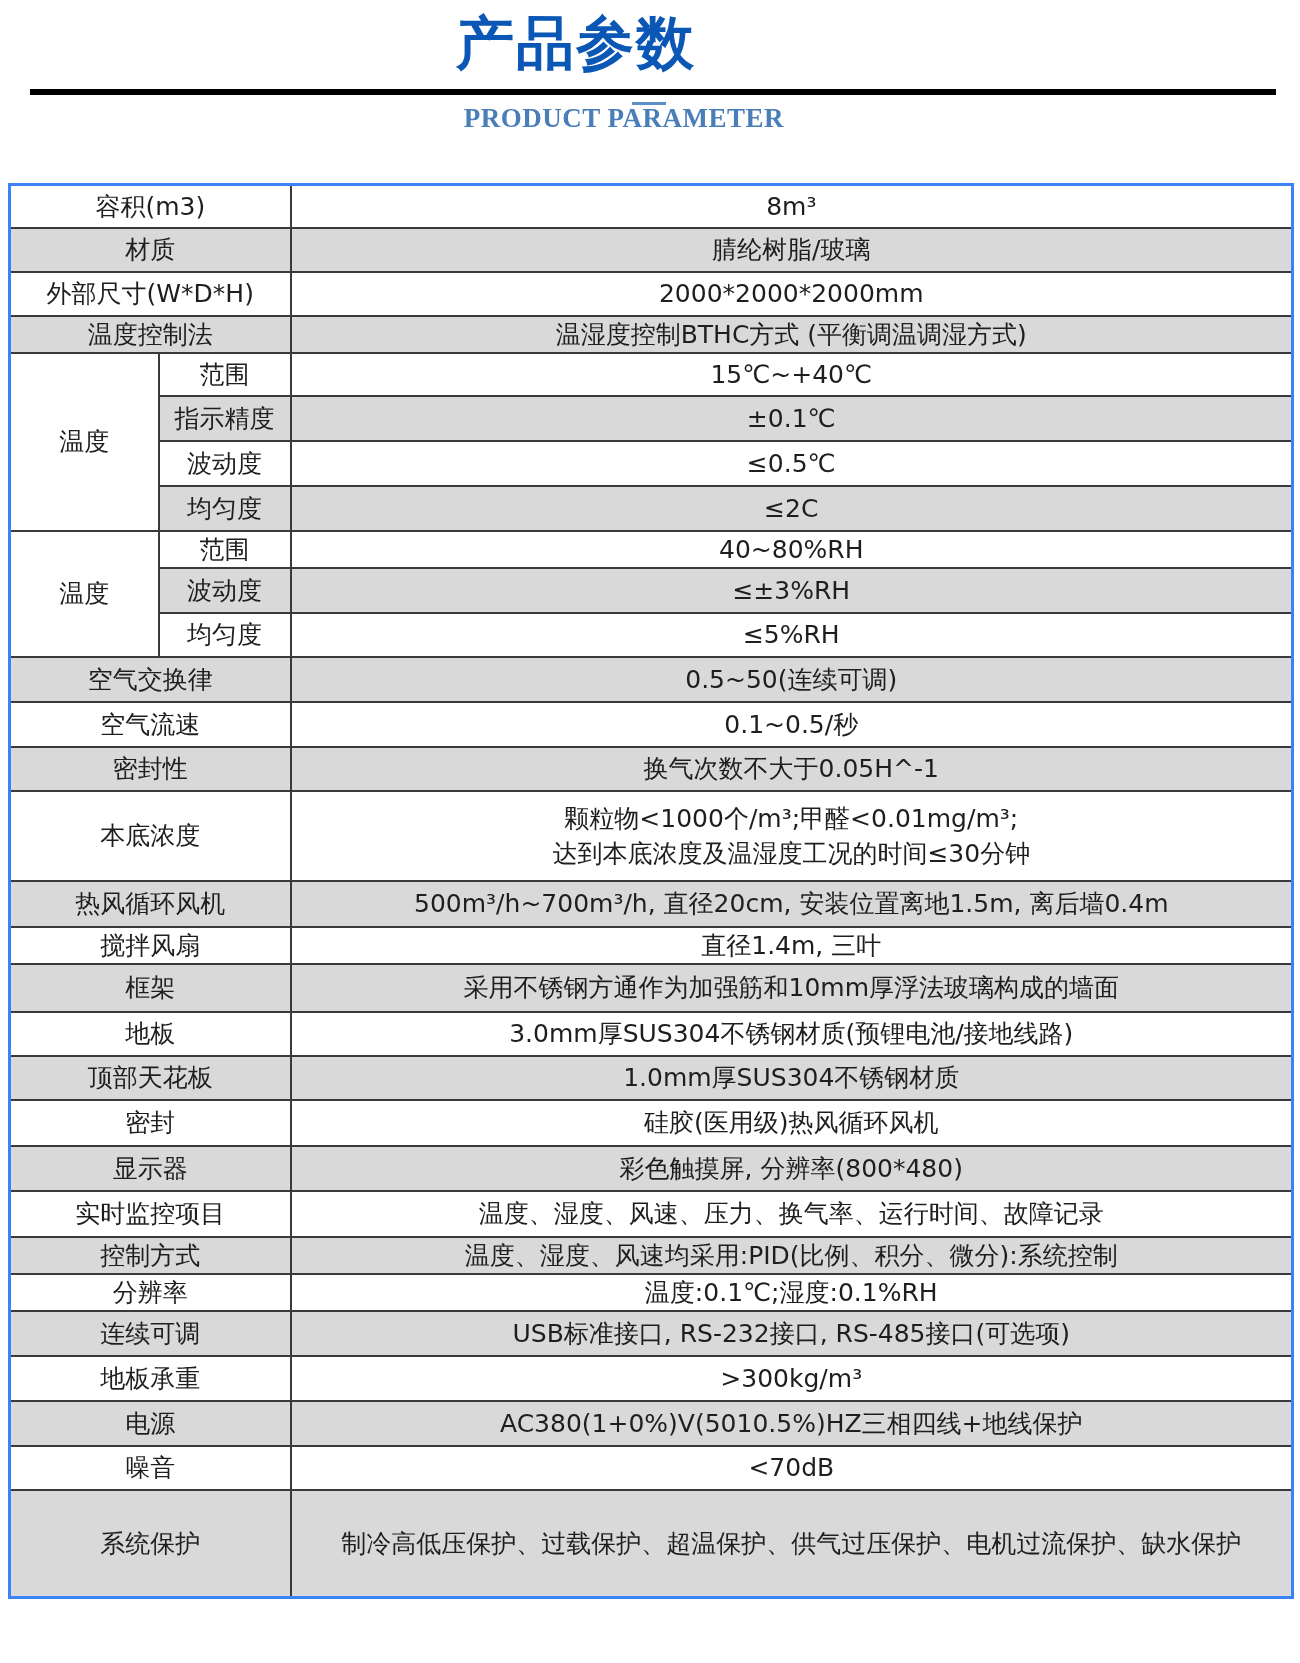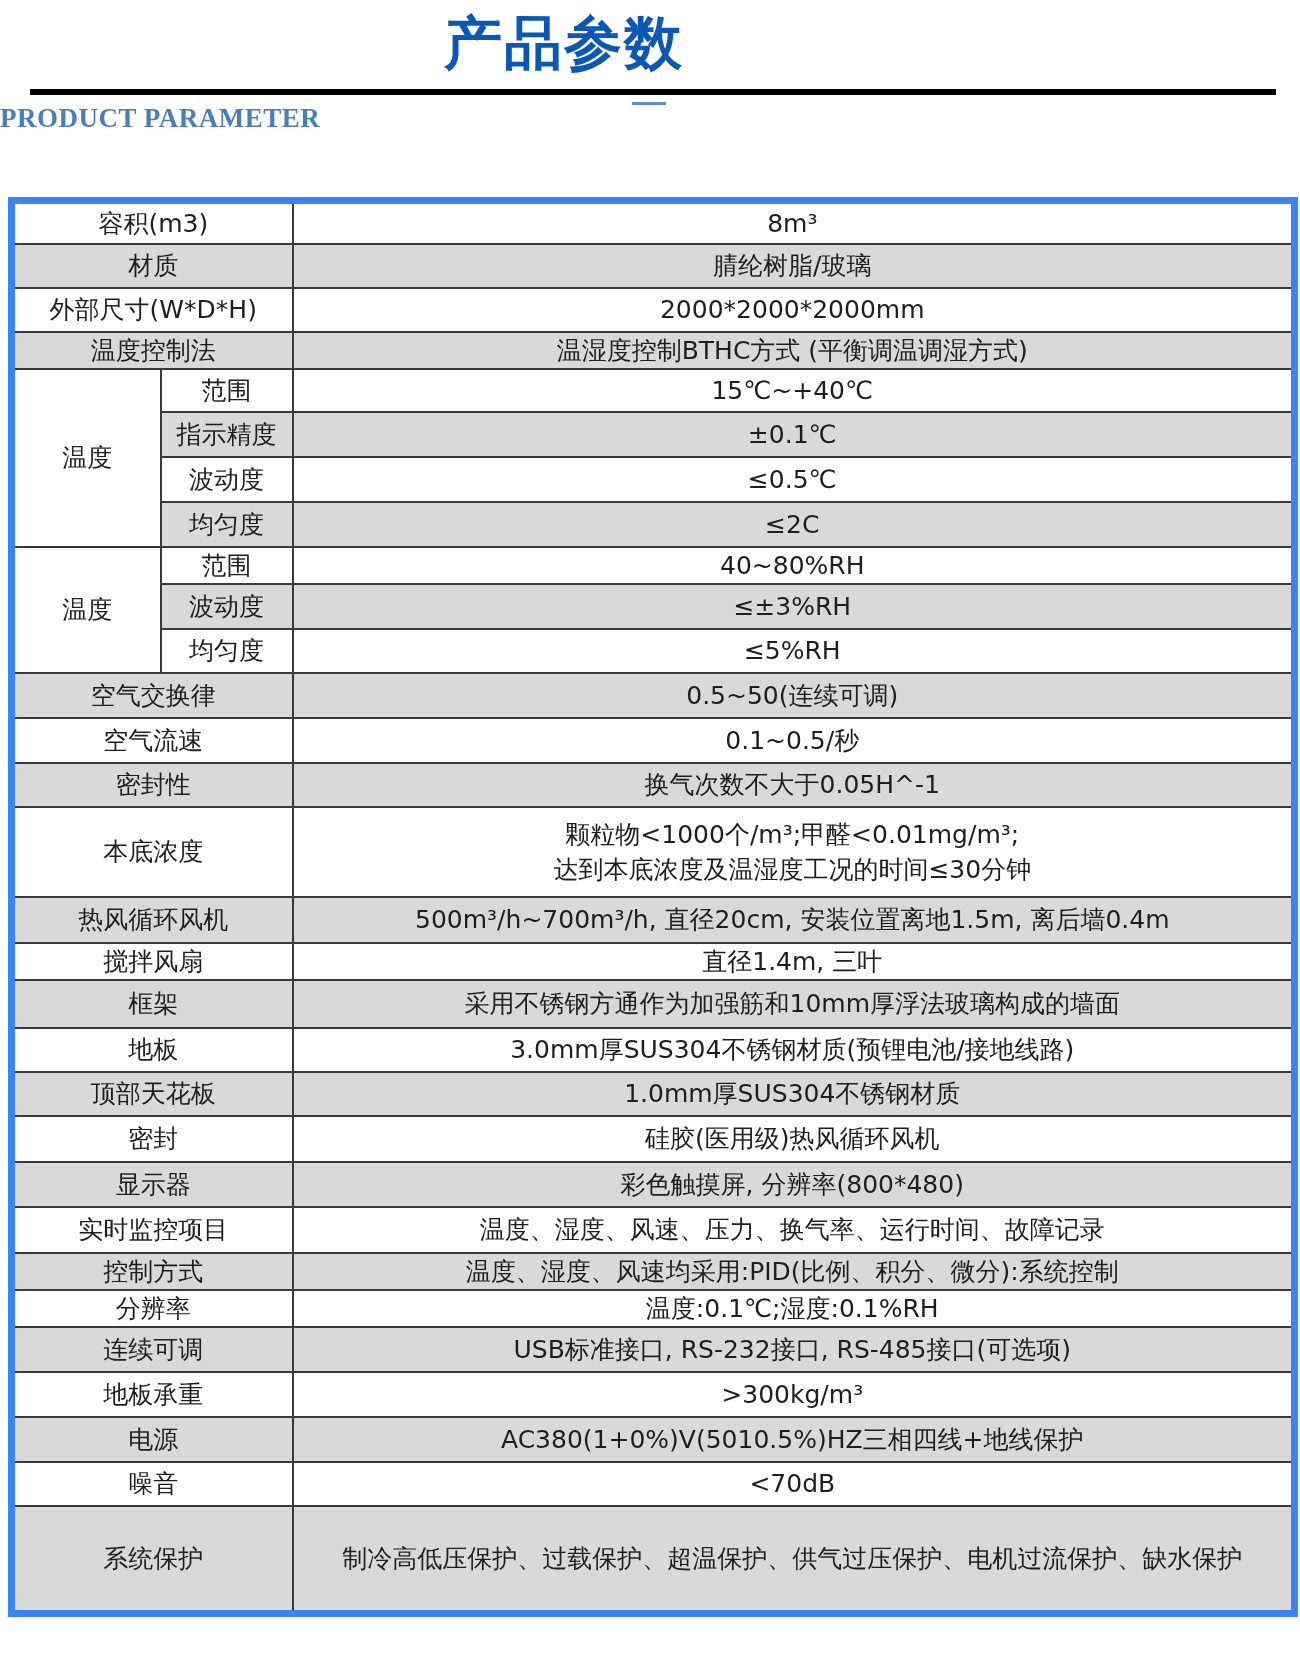--- a/index.html
+++ b/index.html
@@ -1,27 +1,27 @@
 <!DOCTYPE html>
 <html><head>
 <meta charset="utf-8">
 <style>
   html, body { margin: 0; padding: 0; background: #ffffff; }
   body { width: 1300px; height: 1663px; position: relative; overflow: hidden;
          font-family: "DejaVu Sans", "Liberation Sans", sans-serif; color: #222; }
-  .title { position: absolute; top: 8px; left: 0; width: 1032px; text-align: center;
+  .title { position: absolute; top: 8px; left: 12px; width: 1032px; text-align: center;
            font-size: 58px; font-weight: bold; color: #0b57b5; letter-spacing: 2px;
            line-height: 70px; font-family: "DejaVu Sans", sans-serif; padding-left: 48px; }
   .rule { position: absolute; top: 89px; left: 30px; width: 1246px; height: 6px; background: #000; }
   .accent { position: absolute; top: 102px; left: 632px; width: 34px; height: 3px; background: #5b8fc9; }
-  .subtitle { position: absolute; top: 103px; left: 0; width: 1248px; text-align: left;
+  .subtitle { position: absolute; top: 103px; left: 0; width: 1248px; text-align: center;
               font-family: "Liberation Serif", "DejaVu Serif", serif; font-weight: bold;
               font-size: 27px; color: #4a7eb8; letter-spacing: 0.5px; line-height: 30px; }
-  table.spec { position: absolute; top: 197px; left: 8px; width: 1283px;
-               border-collapse: collapse; table-layout: fixed; border: 7px solid #3b82f6; }
+  table.spec { position: absolute; top: 183px; left: 8px; width: 1283px;
+               border-collapse: collapse; table-layout: fixed; border: 3px solid #3b82f6; }
   table.spec td { border: 2px solid #3a3a3a; text-align: center; vertical-align: middle;
                   font-size: 25px; padding: 0; line-height: 1.4; color: #1e1e1e; }
   tr.g td.shade { background: #d9d9d9; }
   td.group { background: #ffffff; }
   .ml { line-height: 1.45; }
 </style>
 </head>
 <body>
 
 <div class="title">产品参数</div>

